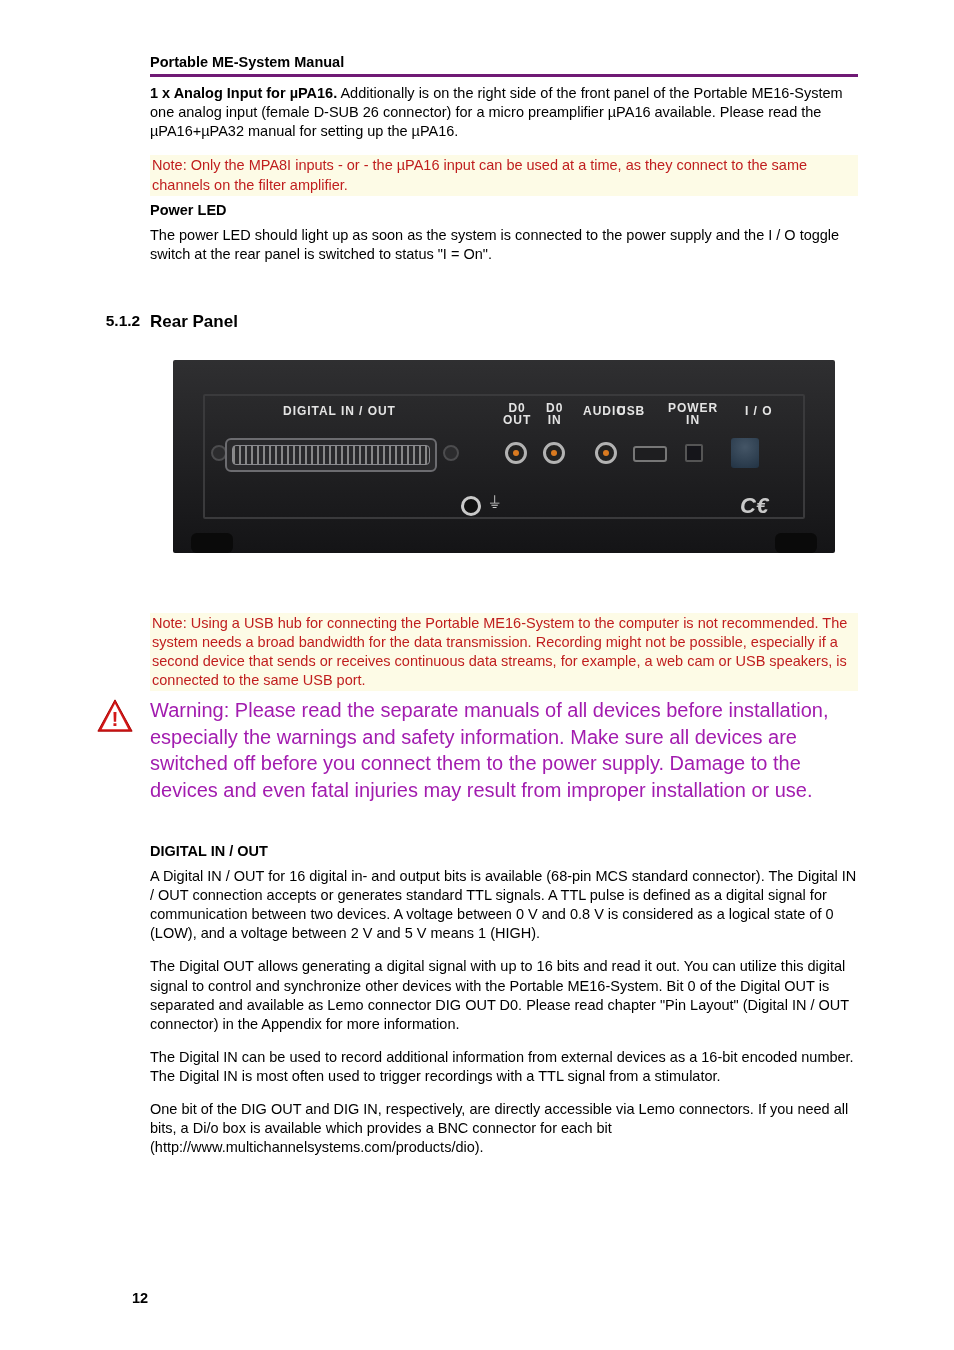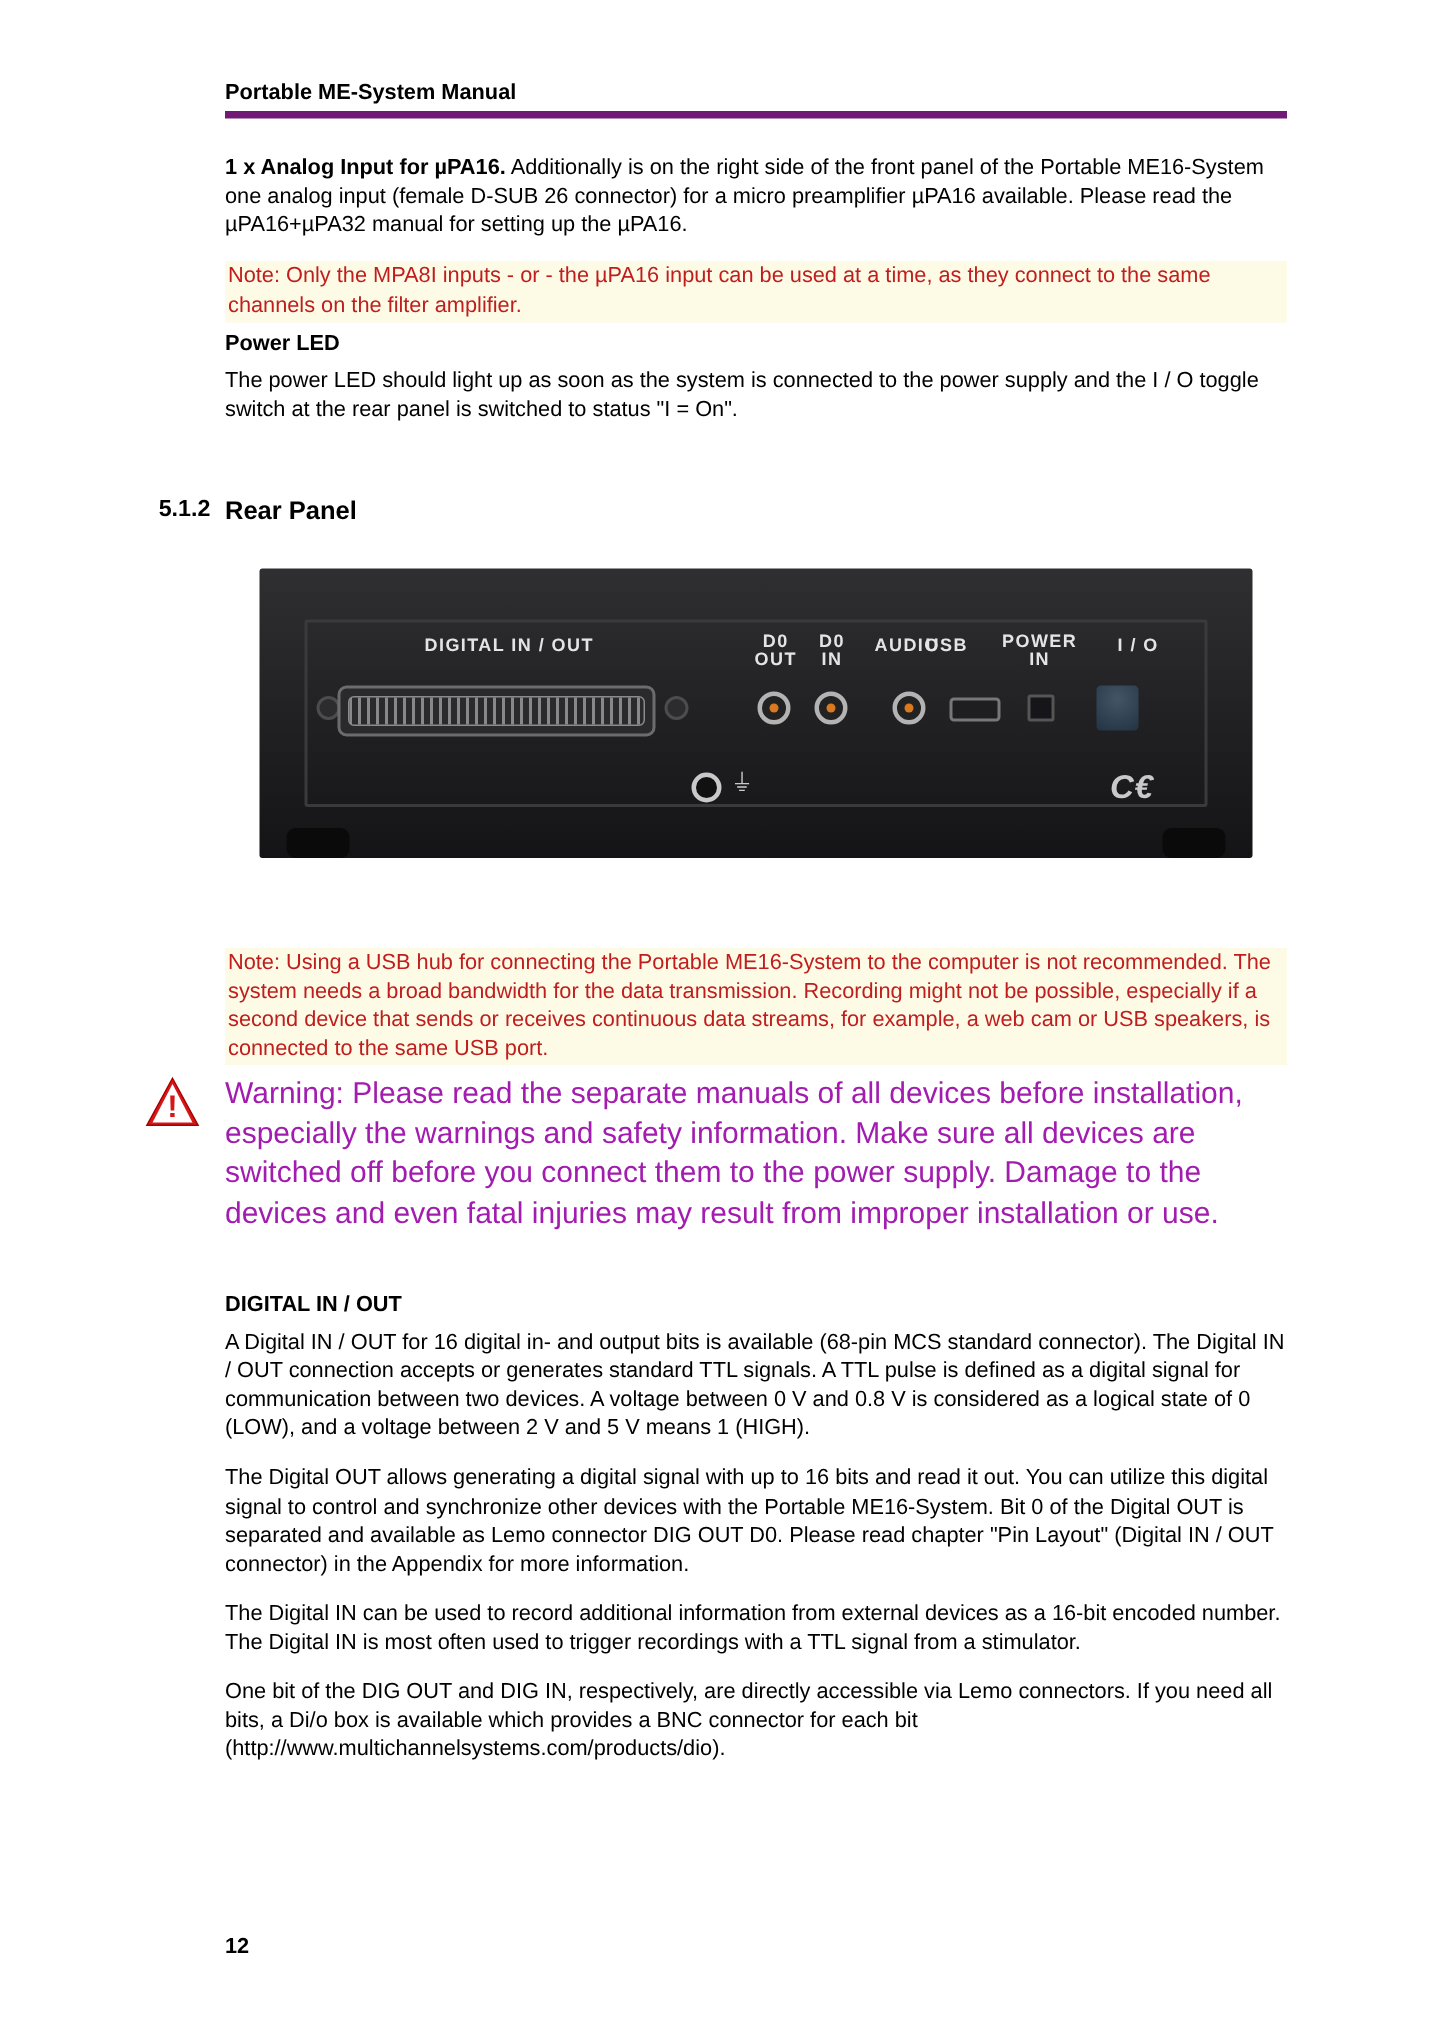--- a/index.html
+++ b/index.html
@@ -14,22 +14,22 @@
   .page {
     width: var(--page-w);
     min-height: var(--page-h);
     padding: 54px 96px 40px 96px;
     position: relative;
   }
   .running-head {
     font-weight: 700;
     font-size: 14.5px;
     padding-bottom: 4px;
-    border-bottom: 5px solid #701a75;
-    margin-bottom: 24px;
+    border-bottom: 3px solid #701a75;
+    margin-bottom: 7px;
     margin-left: 54px;
   }
   .content { margin-left: 54px; }
   p { margin: 0 0 14px 0; font-size: 14.5px; line-height: 1.32; }
   .bold-lead { font-weight: 700; text-align: center; }
   .note-box {
     background: #fdfbe6;
     color: #c01e1e;
     font-size: 14.5px;
     line-height: 1.32;
@@ -75,21 +75,21 @@
   .rp-foot { position:absolute; width:42px; height:20px; background:#0a0a0a; border-radius:6px; }
   .screwhole { position:absolute; width:16px; height:16px; border-radius:50%; background:#2c2c2e; border:2px solid #4c4c4e; }
 
   .warn-row { display:flex; gap:16px; margin: 6px 0 40px 0; }
   .warn-icon {
     width:38px; height:38px; flex:0 0 auto;
   }
   .warn-icon svg{width:100%;height:100%;}
   .warn-text { color:#a21caf; font-size:20px; line-height:1.32; }
 
-  .page-number { position:absolute; bottom:44px; left:150px; font-weight:700; font-size:14.5px; }
+  .page-number { position:absolute; bottom:44px; left:132px; font-weight:700; font-size:14.5px; }
 </style>
 </head>
 <body>
 
 <div class="page">
 
   <div class="running-head">Portable ME-System Manual</div>
 
   <div class="content">
 

